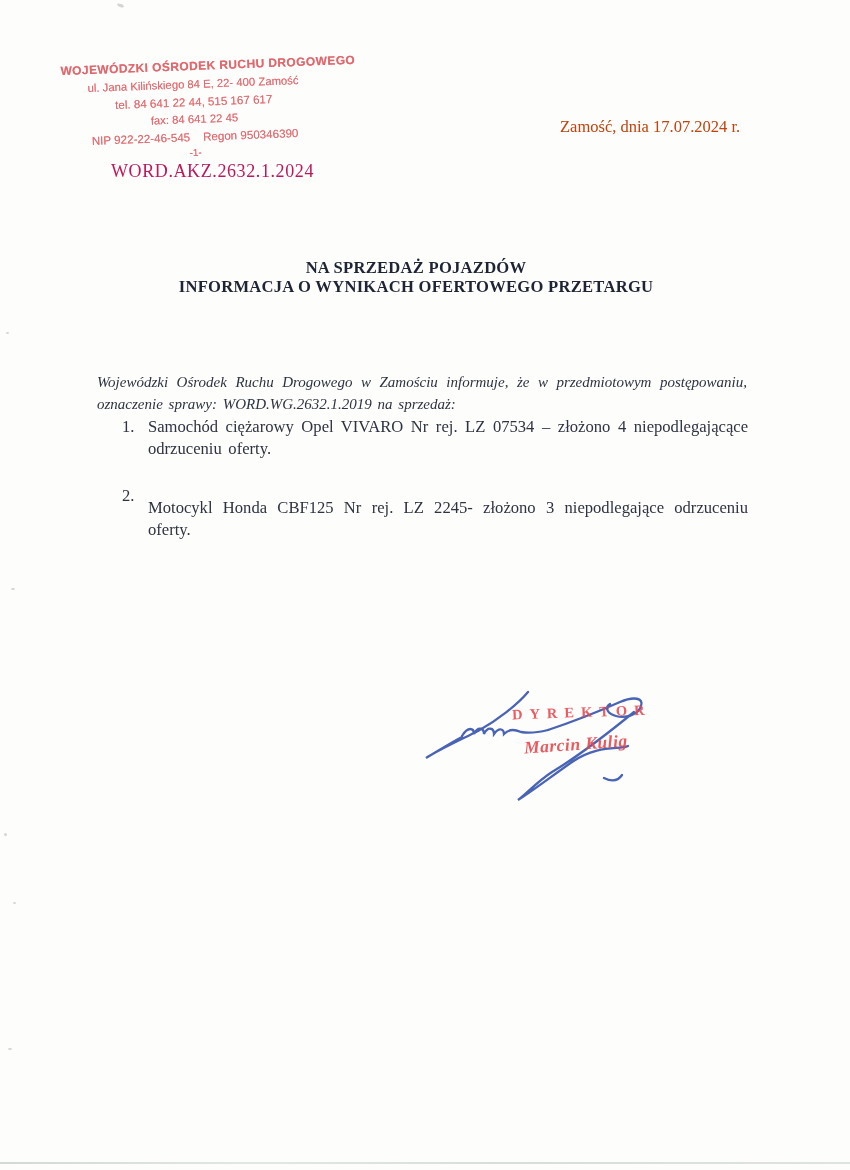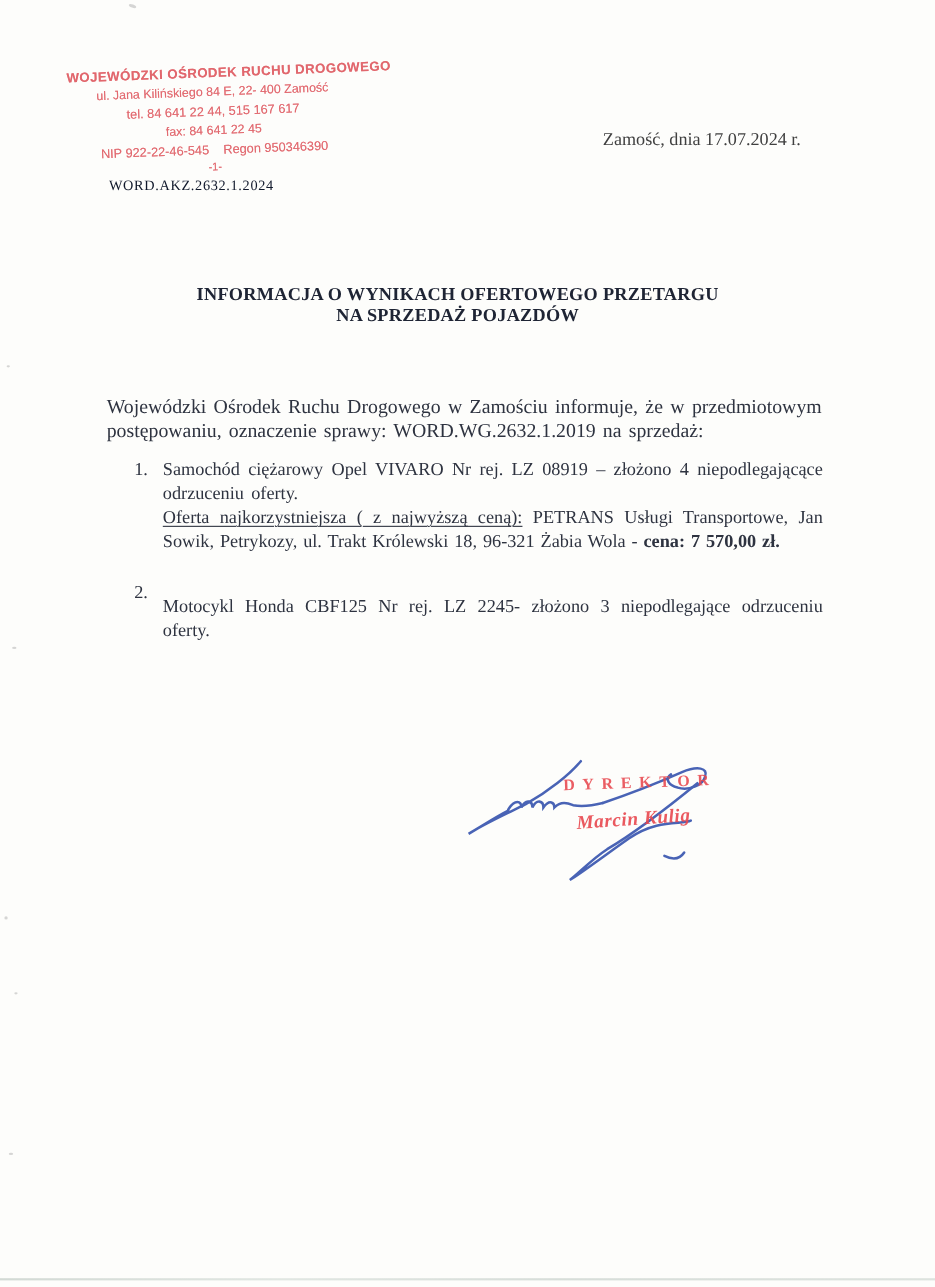--- a/index.html
+++ b/index.html
@@ -29,41 +29,41 @@
   .stamp-line { white-space: pre; opacity: .92; }
   .stamp-l1 { font-size: 12px; font-weight: bold; letter-spacing: .4px; opacity: .95; }
   .stamp-l2 { font-size: 11.3px; }
   .stamp-l3 { font-size: 11.6px; }
   .stamp-l4 { font-size: 11.3px; }
   .stamp-l5 { font-size: 11.6px; }
   .stamp-l6 { font-size: 10px; line-height: 13px; }
 
   
   .reference {
-    position: absolute; left: 99px; top: 161px;
-    font-size: 13px; letter-spacing: .6px; color: #0f172a;
+    position: absolute; left: 111px; top: 161px;
+    font-size: 18px; letter-spacing: .6px; color: #be185d;
   }
   .date-line {
-    position: absolute; left: 548px; top: 117px;
-    font-size: 16.5px; color: #404040;
+    position: absolute; left: 560px; top: 117px;
+    font-size: 16.5px; color: #c2410c;
   }
 
   
   .doc-title {
     position: absolute; left: 0; top: 258px; width: 832px;
     text-align: center; font-weight: bold;
     font-size: 16.6px; line-height: 19px;
     letter-spacing: .25px; color: #1e2434;
   }
 
   
   .intro {
-    position: absolute; left: 97px; top: 340px; width: 650px;
-    font-size: 18px; line-height: 22px;
-    text-align: justify; word-spacing: 2px;
+    position: absolute; left: 97px; top: 356px; width: 650px;
+    font-size: 15px; line-height: 22px;
+    text-align: justify; word-spacing: 2px; font-style: italic;
   }
 
   
   .item-list { position: absolute; left: 122px; top: 416px; width: 628px; }
   .list-item { display: flex; align-items: flex-start; }
   .item-2 { margin-top: 26px; }
   .item-number { width: 26px; flex: 0 0 26px; font-size: 16.6px; line-height: 21.5px; }
   .item-body { width: 600px; }
   .item-body p { margin: 0; font-size: 16.6px; line-height: 21.5px; text-align: justify; }
   .item-1 .item-desc { word-spacing: 2.5px; }
@@ -114,33 +114,32 @@
     <div class="stamp-line stamp-l4">fax: 84 641 22 45</div>
     <div class="stamp-line stamp-l5">NIP 922-22-46-545    Regon 950346390</div>
     <div class="stamp-line stamp-l6">-1-</div>
   </div>
 
   <div class="date-line">Zamość, dnia 17.07.2024 r.</div>
 
   <div class="reference">WORD.AKZ.2632.1.2024</div>
 
   <div class="doc-title">
+    <div>NA SPRZEDAŻ POJAZDÓW</div>
     <div>INFORMACJA O WYNIKACH OFERTOWEGO PRZETARGU</div>
-    <div>NA SPRZEDAŻ POJAZDÓW</div>
   </div>
 
   <p class="intro">Wojewódzki Ośrodek Ruchu Drogowego w Zamościu informuje, że w przedmiotowym postępowaniu, oznaczenie sprawy: WORD.WG.2632.1.2019 na sprzedaż:</p>
 
   <div class="item-list">
 
     <div class="list-item item-1">
       <div class="item-number">1.</div>
       <div class="item-body">
-        <p class="item-desc">Samochód ciężarowy Opel VIVARO Nr rej. LZ 08919 – złożono 4 niepodlegającące odrzuceniu oferty.</p>
-        <p class="item-offer"><span class="offer-label">Oferta najkorzystniejsza ( z najwyższą ceną):</span><span> PETRANS Usługi Transportowe, Jan Sowik, Petrykozy, ul. Trakt Królewski 18, 96-321 Żabia Wola - </span><span class="price">cena: 7 570,00 zł.</span></p>
+        <p class="item-desc">Samochód ciężarowy Opel VIVARO Nr rej. LZ 07534 – złożono 4 niepodlegającące odrzuceniu oferty.</p>
       </div>
     </div>
 
     <div class="list-item item-2">
       <div class="item-number">2.</div>
       <div class="item-body">
         <p class="item-desc">Motocykl Honda CBF125  Nr rej. LZ 2245- złożono 3 niepodlegające odrzuceniu oferty.</p>
       </div>
     </div>
 

